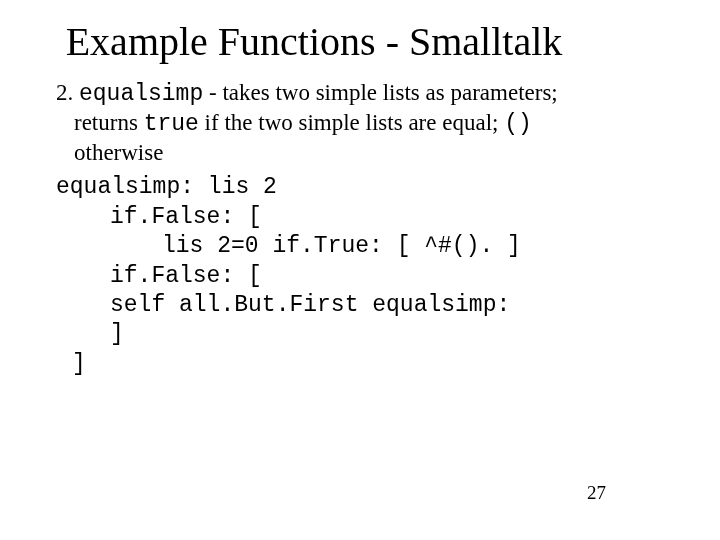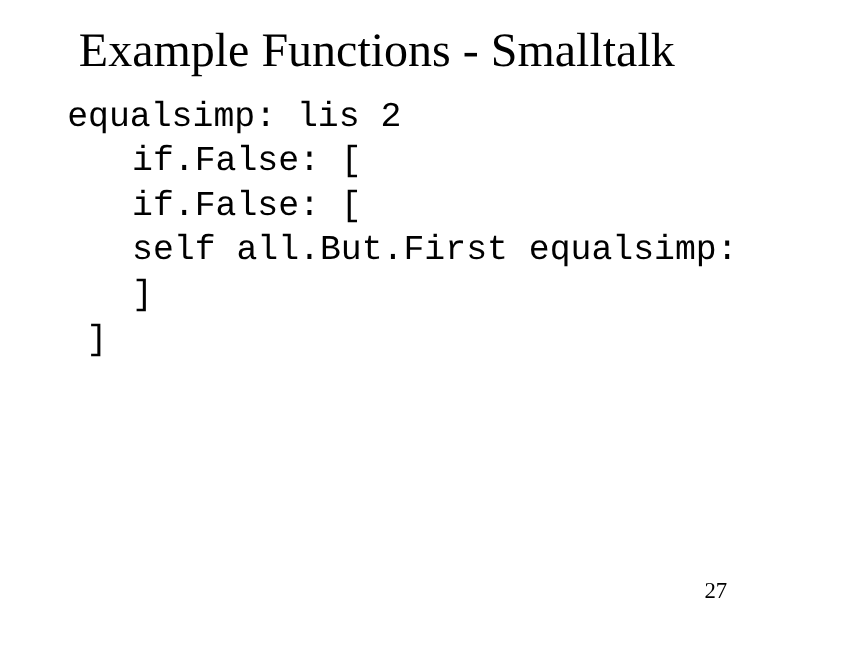--- a/index.html
+++ b/index.html
@@ -32,21 +32,21 @@
   .desc {
     margin: 0 0 6px 0;
     padding-left: 34px;
     text-indent: -18px;
   }
   .mono {
     font-family: "Courier New", Courier, monospace;
   }
   .code {
     font-family: "Courier New", Courier, monospace;
-    font-size: 29px;
+    font-size: 23px;
     line-height: 1.28;
     padding-left: 16px;
   }
   .code div { white-space: pre; }
   .i1 { padding-left: 54px; }
   .i2 { padding-left: 106px; }
   .i3 { padding-left: 158px; }
   .i0b { padding-left: 16px;}
   .i05 { padding-left: 42px;}
   .page {
@@ -58,24 +58,28 @@
   }
 </style>
 </head>
 <body>
 
 <div class="slide">
 
   <h1 class="title">Example Functions - Smalltalk</h1>
 
   <div class="body">
+    <p class="desc">
+      <span>2. </span><span class="mono">equalsimp</span><span> - takes two simple lists as parameters; returns </span><span class="mono">true</span><span> if the two simple lists are equal; </span><span class="mono">()</span><span> otherwise</span>
+    </p>
 
     <div class="code">
       <div>equalsimp: lis 2</div>
       <div class="i1">if.False: [</div>
+      <div class="i2">lis 2=0 if.True: [ ^#(). ]</div>
       <div class="i1">if.False: [</div>
       <div class="i1">self all.But.First equalsimp:</div>
       <div class="i1">]</div>
       <div class="i0b">]</div>
     </div>
   </div>
 
   <div class="page">27</div>
 </div>
 

